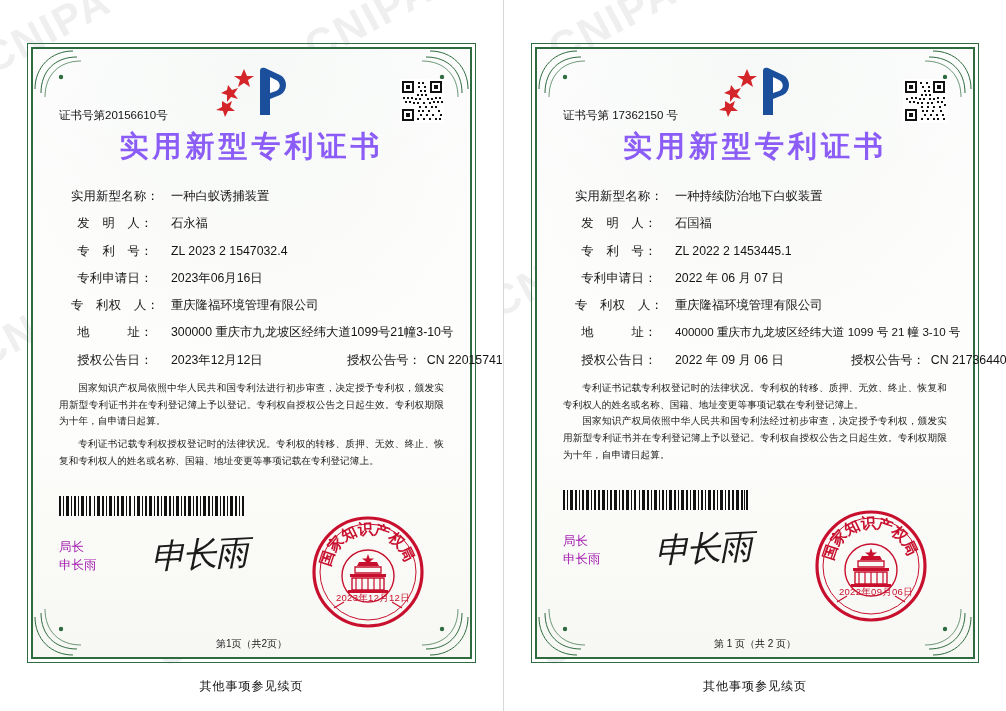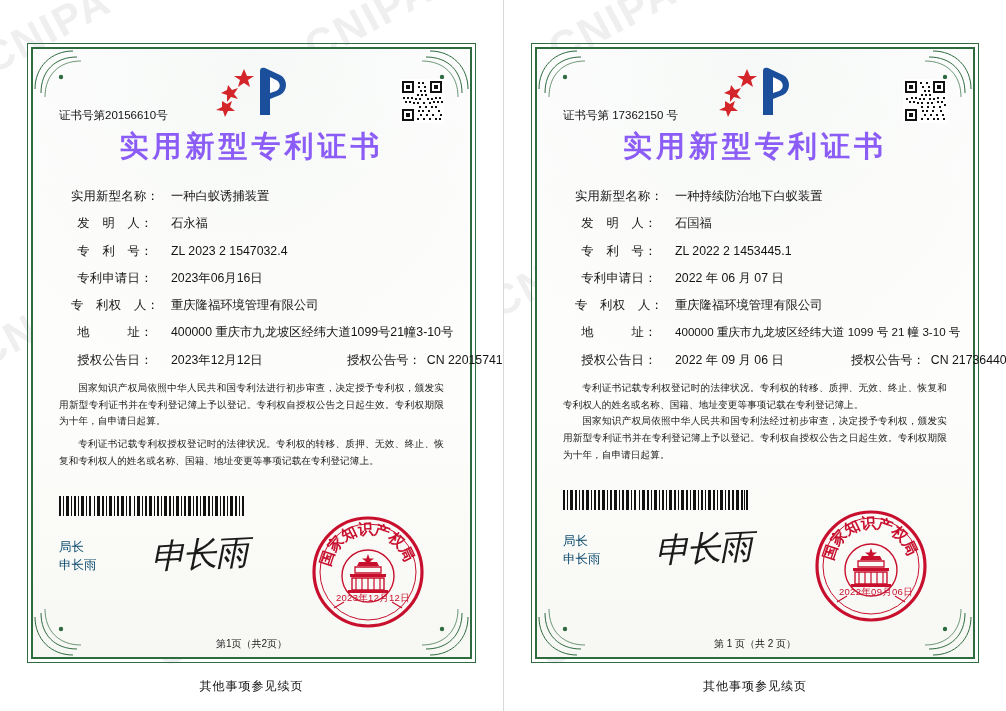--- a/index.html
+++ b/index.html
@@ -139,21 +139,21 @@
   }
   .sigblock{
     margin-top:6px;
     position:relative;
     height:92px;
   }
   .sigtitle{
     font-size:12.5px;
     line-height:1.45;
     font-family:"Liberation Sans", sans-serif;
-    color:#0c4a6e;
+    color:#a21caf;
     padding-top:16px;
   }
   .sigscript{
     position:absolute;
     left:92px;top:10px;
     font-size:34px;
     font-family:"DejaVu Serif", serif;
     font-style:italic;
     color:#1b1b1b;
     letter-spacing:-2px;
@@ -332,21 +332,21 @@
         <div class="frow">
           <div class="flabel">专利申请日：</div>
           <div class="fval">2023年06月16日</div>
         </div>
         <div class="frow">
           <div class="flabel">专　利权　人：</div>
           <div class="fval">重庆隆福环境管理有限公司</div>
         </div>
         <div class="frow">
           <div class="flabel">地　　　址：</div>
-          <div class="fval">400000 重庆市九龙坡区经纬大道1099号21幢3-10号</div>
+          <div class="fval">300000 重庆市九龙坡区经纬大道1099号21幢3-10号</div>
         </div>
         <div class="frow two">
           <div class="flabel">授权公告日：</div>
           <div class="fval">2023年12月12日</div>
           <div class="flabel2">授权公告号：</div>
           <div class="fval2">CN 220157419 U</div>
         </div>
       </div>
 
       <div class="para">国家知识产权局依照中华人民共和国专利法进行初步审查，决定授予专利权，颁发实用新型专利证书并在专利登记簿上予以登记。专利权自授权公告之日起生效。专利权期限为十年，自申请日起算。</div>

